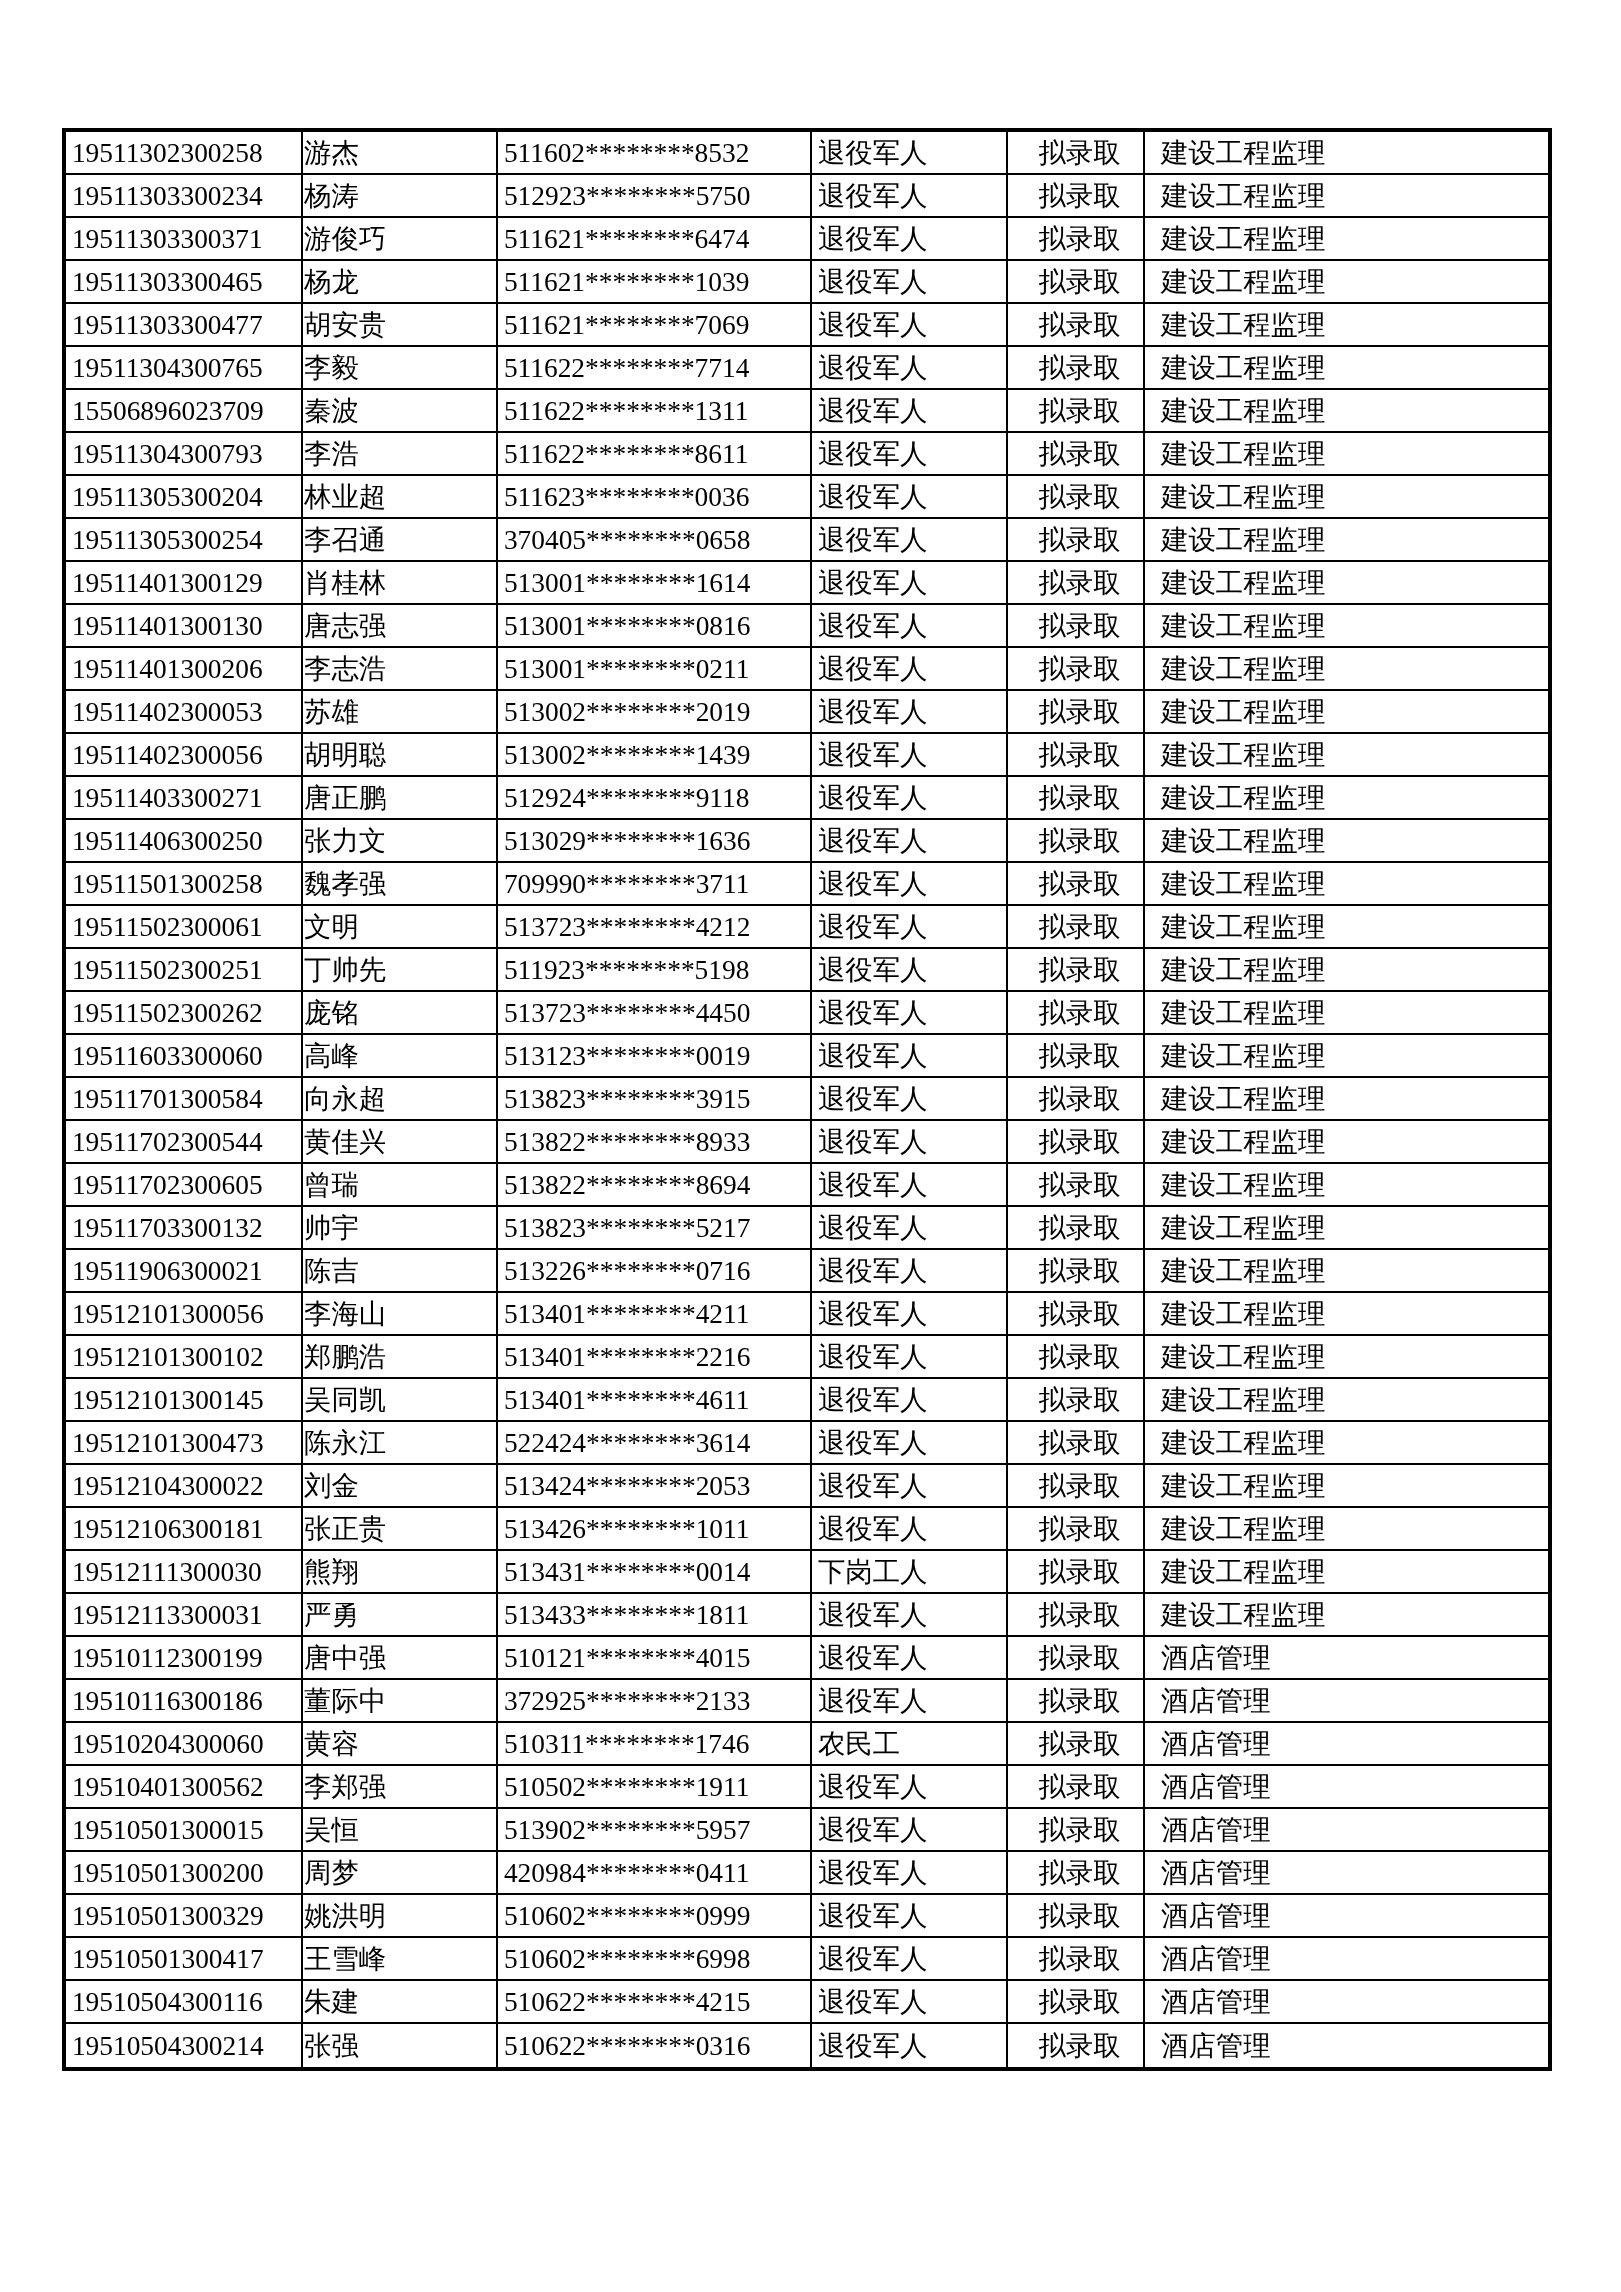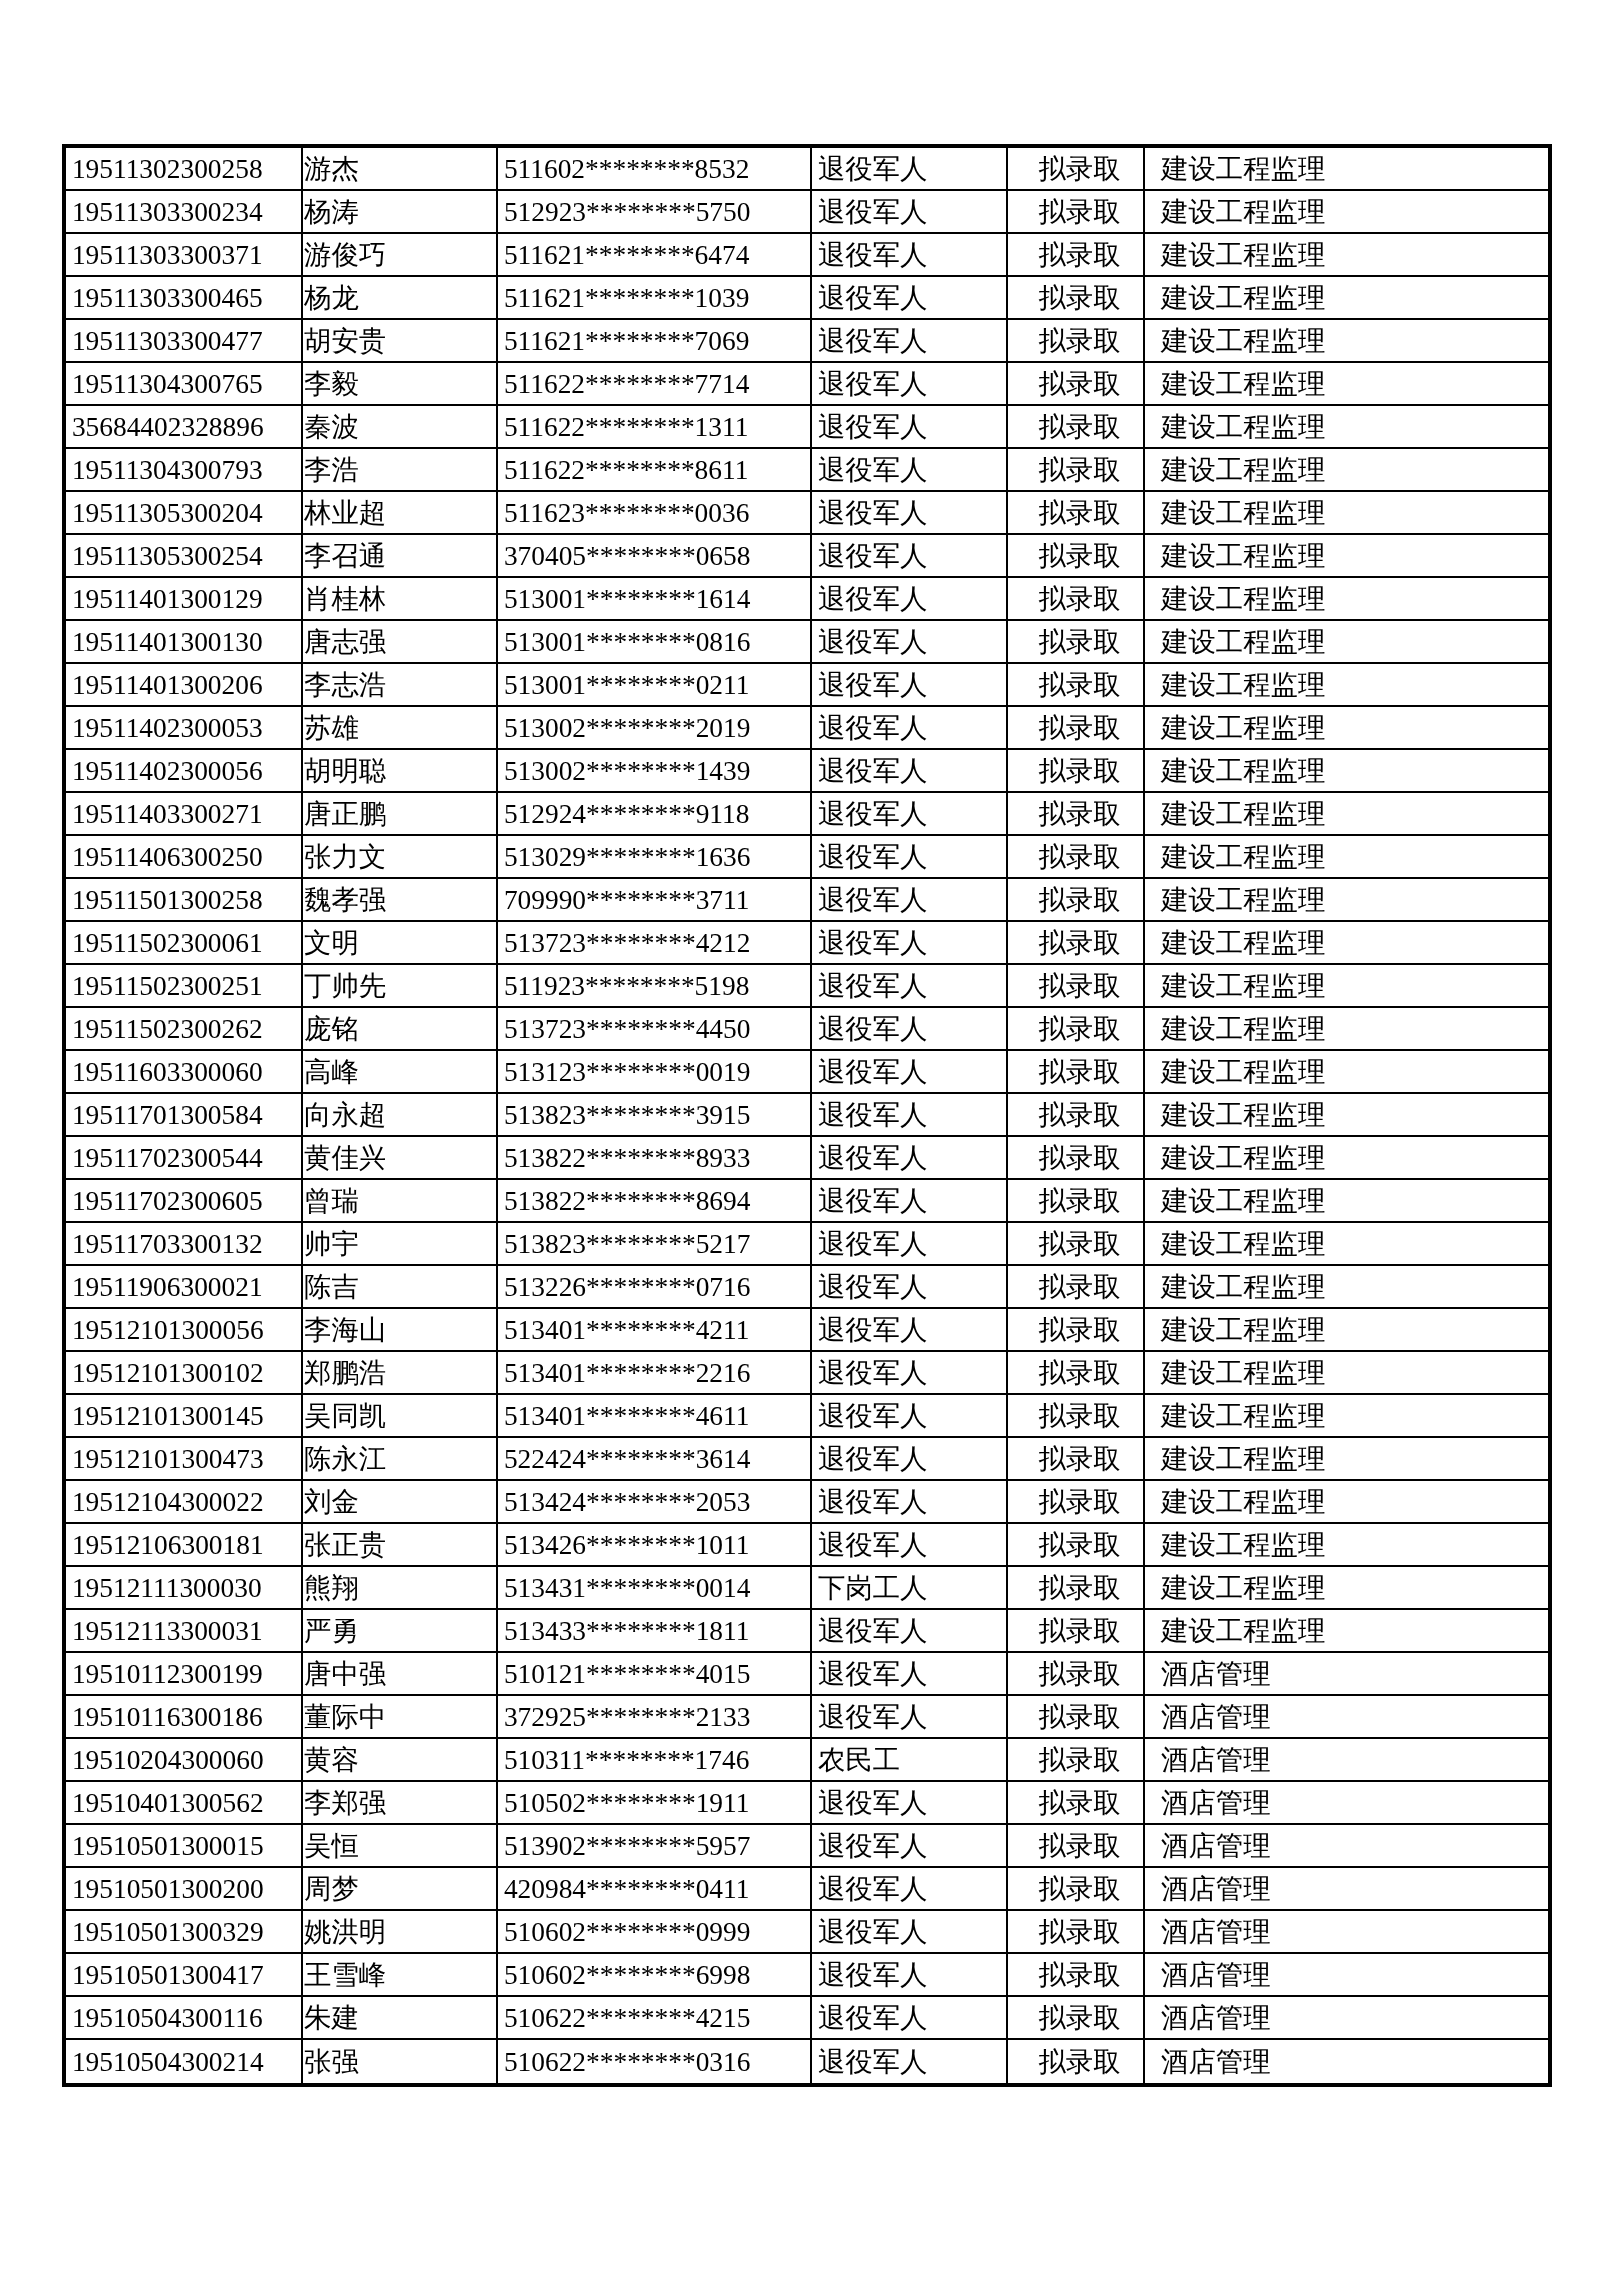--- a/index.html
+++ b/index.html
@@ -12,21 +12,21 @@
     width: 1621px;
     height: 2293px;
     background: #ffffff;
     overflow: hidden;
     font-family: "Liberation Serif", "DejaVu Serif", serif;
     color: #000000;
   }
   .admission-table {
     position: absolute;
     left: 62px;
-    top: 144px;
+    top: 128px;
     width: 1482px;
     border: 4.9px solid #000000;
   }
   .row {
     display: grid;
     grid-template-columns: 237px 195px 314px 196px 137px 403px;
     height: 43px;
     box-sizing: border-box;
     border-bottom: 2.9px solid #000000;
   }
@@ -101,21 +101,21 @@
       </div>
       <div class="row">
         <div class="cell c-exam">19511304300765</div>
         <div class="cell c-name">李毅</div>
         <div class="cell c-id">511622********7714</div>
         <div class="cell c-cat">退役军人</div>
         <div class="cell c-status">拟录取</div>
         <div class="cell c-major">建设工程监理</div>
       </div>
       <div class="row">
-        <div class="cell c-exam">35684402328896</div>
+        <div class="cell c-exam">15506896023709</div>
         <div class="cell c-name">秦波</div>
         <div class="cell c-id">511622********1311</div>
         <div class="cell c-cat">退役军人</div>
         <div class="cell c-status">拟录取</div>
         <div class="cell c-major">建设工程监理</div>
       </div>
       <div class="row">
         <div class="cell c-exam">19511304300793</div>
         <div class="cell c-name">李浩</div>
         <div class="cell c-id">511622********8611</div>

